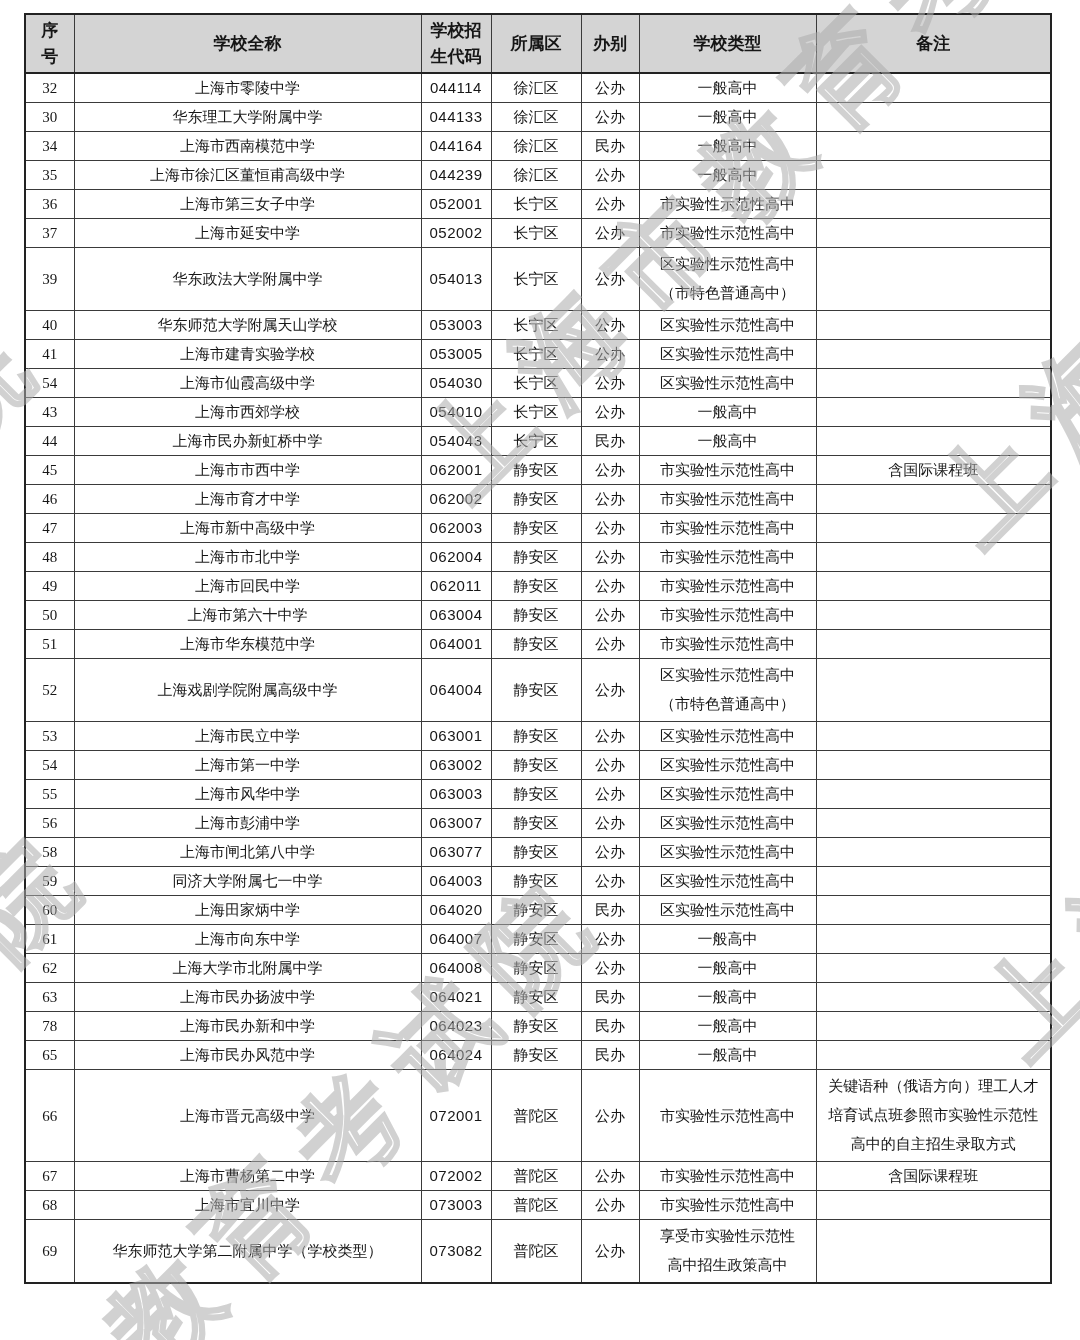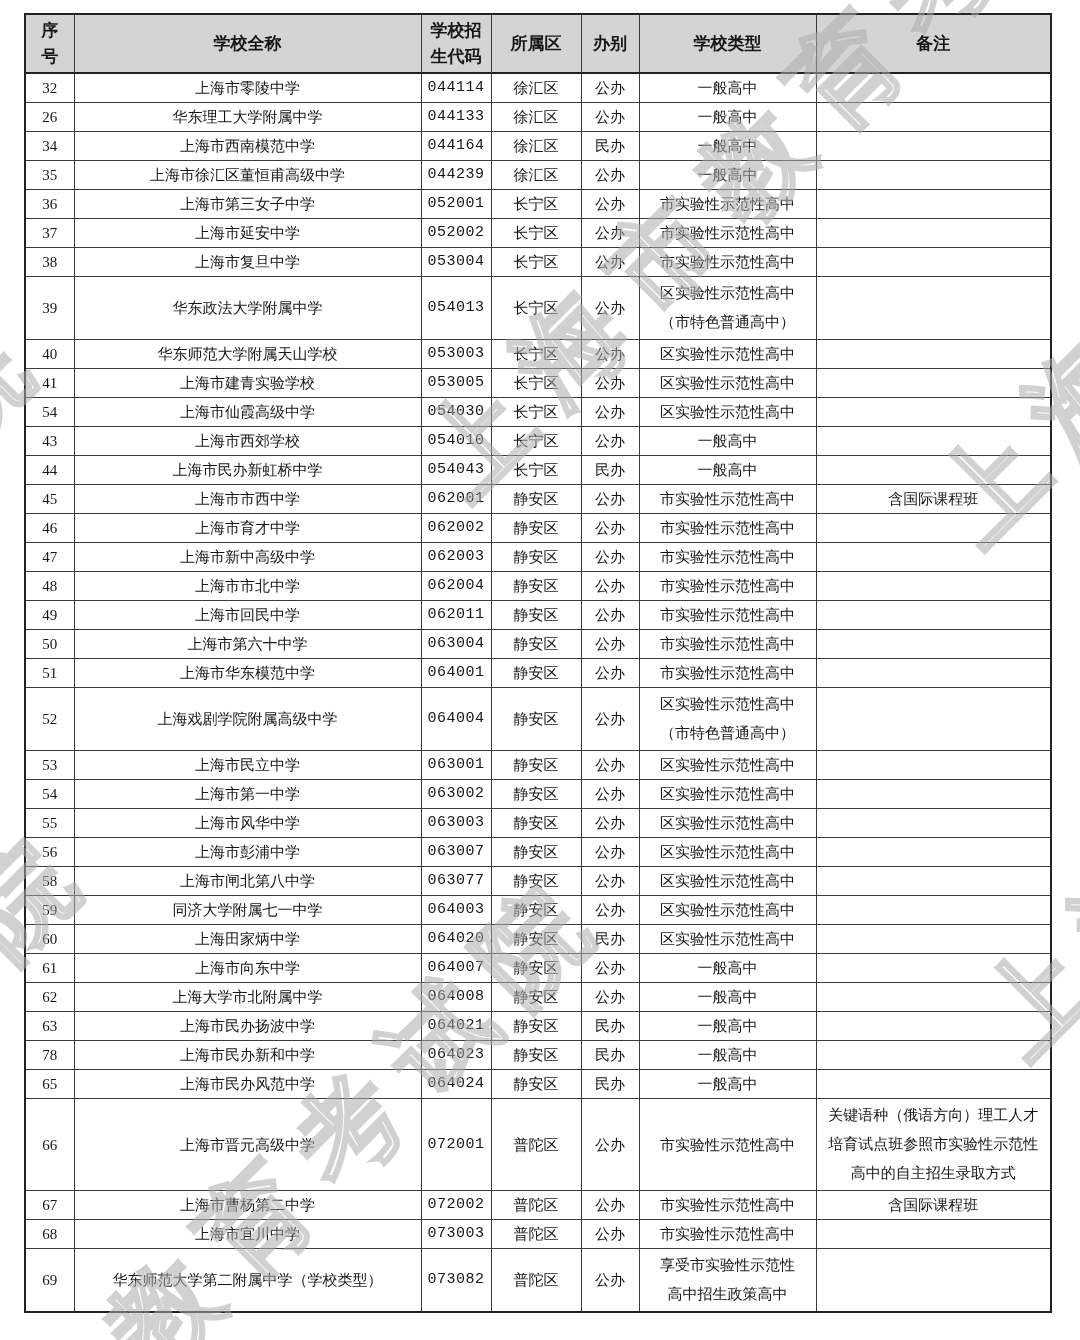--- a/index.html
+++ b/index.html
@@ -45,21 +45,21 @@
     padding: 0 2px;
   }
   td {
     font-size: 15px;
     height: 28px;
     line-height: 28px;
     padding: 0 4px;
     white-space: pre-line;
   }
   td.cell-code {
-    font-family: Liberation Mono, monospace;
+    font-family: Liberation Sans, sans-serif;
     letter-spacing: 0.5px;
   }
   td.multiline {
     line-height: 29px;
     padding: 2px 6px;
   }
   
   col.c-no       { width: 49px;  }
   col.c-name     { width: 347px; }
   col.c-code     { width: 70px;  }
@@ -133,21 +133,21 @@
         <tr>
           <td class="cell-no">32</td>
           <td class="cell-name">上海市零陵中学</td>
           <td class="cell-code">044114</td>
           <td class="cell-district">徐汇区</td>
           <td class="cell-ownership">公办</td>
           <td class="cell-type">一般高中</td>
           <td class="cell-remark"></td>
         </tr>
         <tr>
-          <td class="cell-no">26</td>
+          <td class="cell-no">30</td>
           <td class="cell-name">华东理工大学附属中学</td>
           <td class="cell-code">044133</td>
           <td class="cell-district">徐汇区</td>
           <td class="cell-ownership">公办</td>
           <td class="cell-type">一般高中</td>
           <td class="cell-remark"></td>
         </tr>
         <tr>
           <td class="cell-no">34</td>
           <td class="cell-name">上海市西南模范中学</td>
@@ -178,29 +178,20 @@
         <tr>
           <td class="cell-no">37</td>
           <td class="cell-name">上海市延安中学</td>
           <td class="cell-code">052002</td>
           <td class="cell-district">长宁区</td>
           <td class="cell-ownership">公办</td>
           <td class="cell-type">市实验性示范性高中</td>
           <td class="cell-remark"></td>
         </tr>
         <tr>
-          <td class="cell-no">38</td>
-          <td class="cell-name">上海市复旦中学</td>
-          <td class="cell-code">053004</td>
-          <td class="cell-district">长宁区</td>
-          <td class="cell-ownership">公办</td>
-          <td class="cell-type">市实验性示范性高中</td>
-          <td class="cell-remark"></td>
-        </tr>
-        <tr>
           <td class="cell-no">39</td>
           <td class="cell-name">华东政法大学附属中学</td>
           <td class="cell-code">054013</td>
           <td class="cell-district">长宁区</td>
           <td class="cell-ownership">公办</td>
           <td class="cell-type multiline">区实验性示范性高中
 （市特色普通高中）</td>
           <td class="cell-remark"></td>
         </tr>
         <tr>

